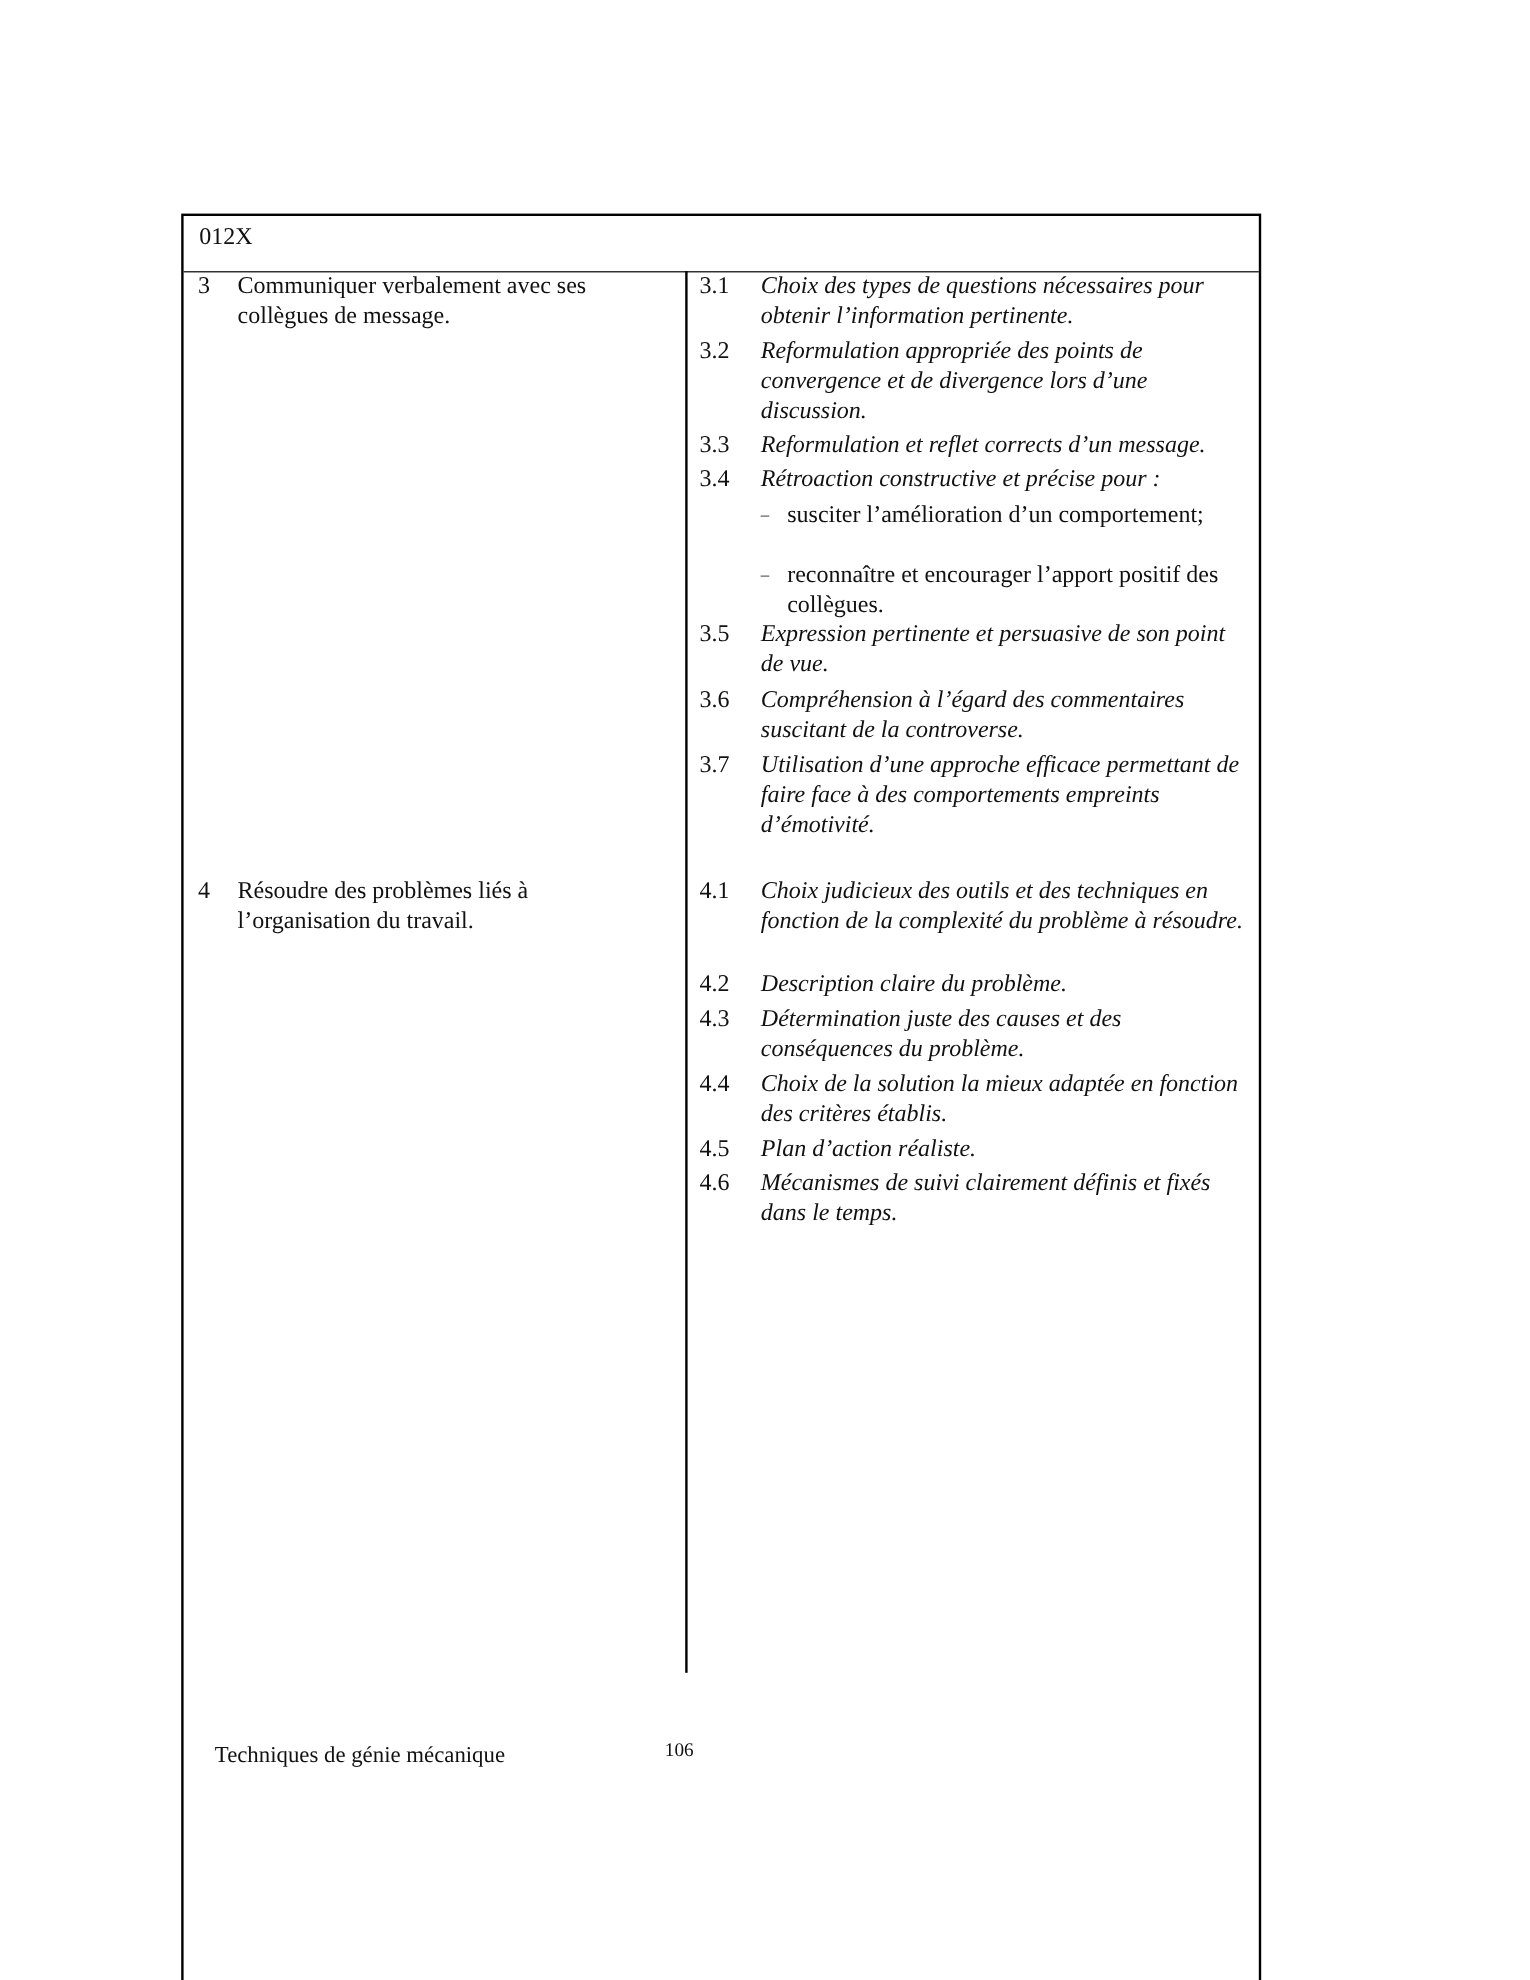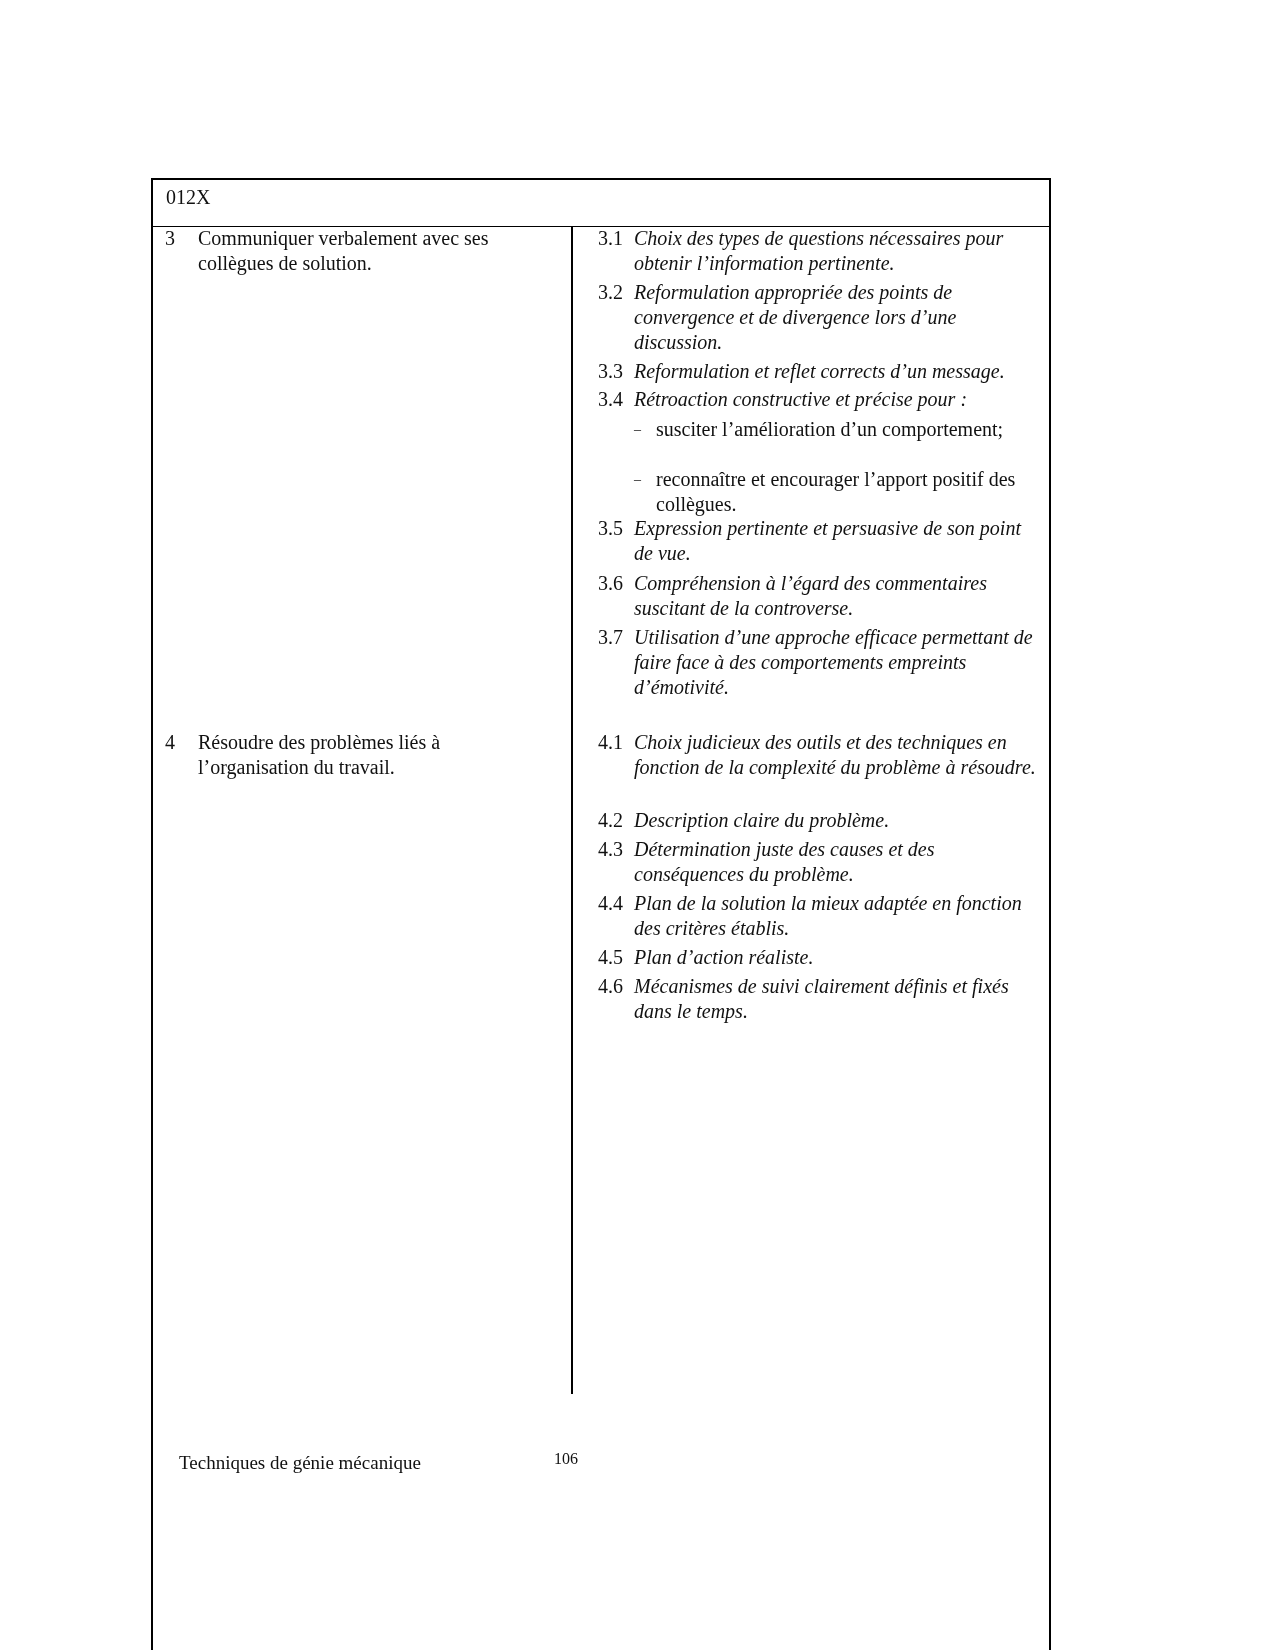--- a/index.html
+++ b/index.html
@@ -5,40 +5,40 @@
   html, body { margin:0; padding:0; background:#ffffff; }
   body { width:1275px; height:1650px; position:relative; font-family:"Liberation Serif", "DejaVu Serif", serif; color:#111; }
   .frame { position:absolute; left:151px; top:178px; width:900px; height:1508px; border:2px solid #000; box-sizing:border-box; }
   .code-row { position:absolute; left:0; top:0; right:0; height:46px; border-bottom:1.5px solid #000; }
   .code { position:absolute; left:13px; top:6px; font-size:20px; }
   .vline { position:absolute; left:418px; top:46px; width:2px; height:1168px; background:#000; }
   .left-item { position:absolute; left:12px; font-size:20px; line-height:25px; }
   .left-item .num { position:absolute; left:0; top:0; }
   .left-item .txt { position:absolute; left:33px; top:0; width:340px; }
   .right-item { position:absolute; left:430px; width:460px; font-size:20px; line-height:25px; }
-  .right-item .num { position:absolute; left:15px; top:0; }
+  .right-item .num { position:absolute; left:0; top:0; }
   .right-item .txt { position:absolute; left:51px; top:0; width:410px;font-style:italic; }
   .bullet { position:absolute; left:481px; width:400px; font-size:20px; line-height:25px; }
   .bullet .dash { position:absolute; left:0; top:0; font-size:14px; }
   .bullet .txt { position:absolute; left:22px; top:0; width:380px; }
   .footer-left { position:absolute; left:143px; top:1452px; font-size:19px;margin-left:36px; }
   .footer-page { position:absolute; left:554px; top:1450px; font-size:16px; }
 </style>
 </head>
 <body>
 
 <div class="frame">
   <div class="code-row">
     <span class="code">012X</span>
   </div>
   <div class="vline"></div>
 
   <div class="left-item" style="top:46px;">
     <span class="num">3</span>
-    <span class="txt">Communiquer verbalement avec ses collègues de solution.</span>
+    <span class="txt">Communiquer verbalement avec ses collègues de message.</span>
   </div>
   <div class="left-item" style="top:550px;">
     <span class="num">4</span>
     <span class="txt">Résoudre des problèmes liés à l’organisation du travail.</span>
   </div>
 
   <div class="right-item" style="top:46px;">
     <span class="num">3.1</span>
     <span class="txt">Choix des types de questions nécessaires pour obtenir l’information pertinente.</span>
   </div>
@@ -82,21 +82,21 @@
   <div class="right-item" style="top:628px;">
     <span class="num">4.2</span>
     <span class="txt">Description claire du problème.</span>
   </div>
   <div class="right-item" style="top:657px;">
     <span class="num">4.3</span>
     <span class="txt">Détermination juste des causes et des conséquences du problème.</span>
   </div>
   <div class="right-item" style="top:711px;">
     <span class="num">4.4</span>
-    <span class="txt">Plan de la solution la mieux adaptée en fonction des critères établis.</span>
+    <span class="txt">Choix de la solution la mieux adaptée en fonction des critères établis.</span>
   </div>
   <div class="right-item" style="top:765px;">
     <span class="num">4.5</span>
     <span class="txt">Plan d’action réaliste.</span>
   </div>
   <div class="right-item" style="top:794px;">
     <span class="num">4.6</span>
     <span class="txt">Mécanismes de suivi clairement définis et fixés dans le temps.</span>
   </div>
 </div>

